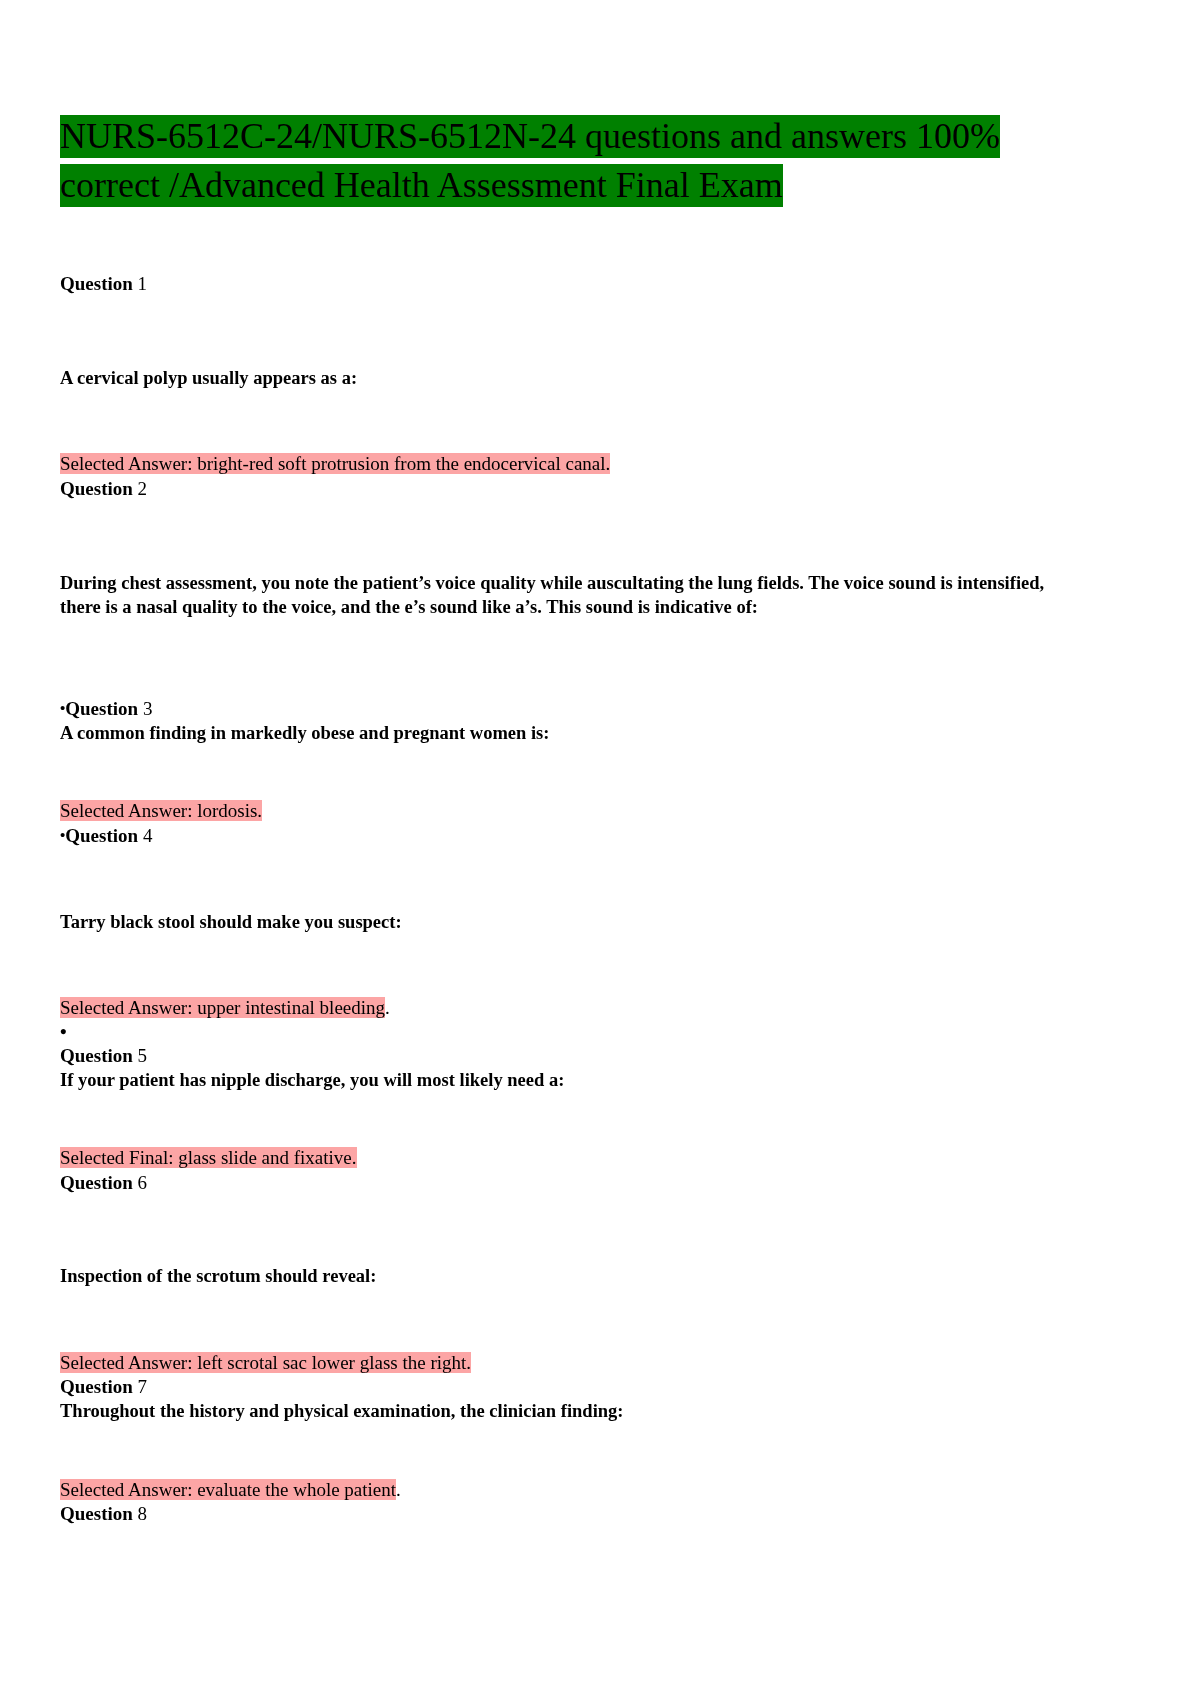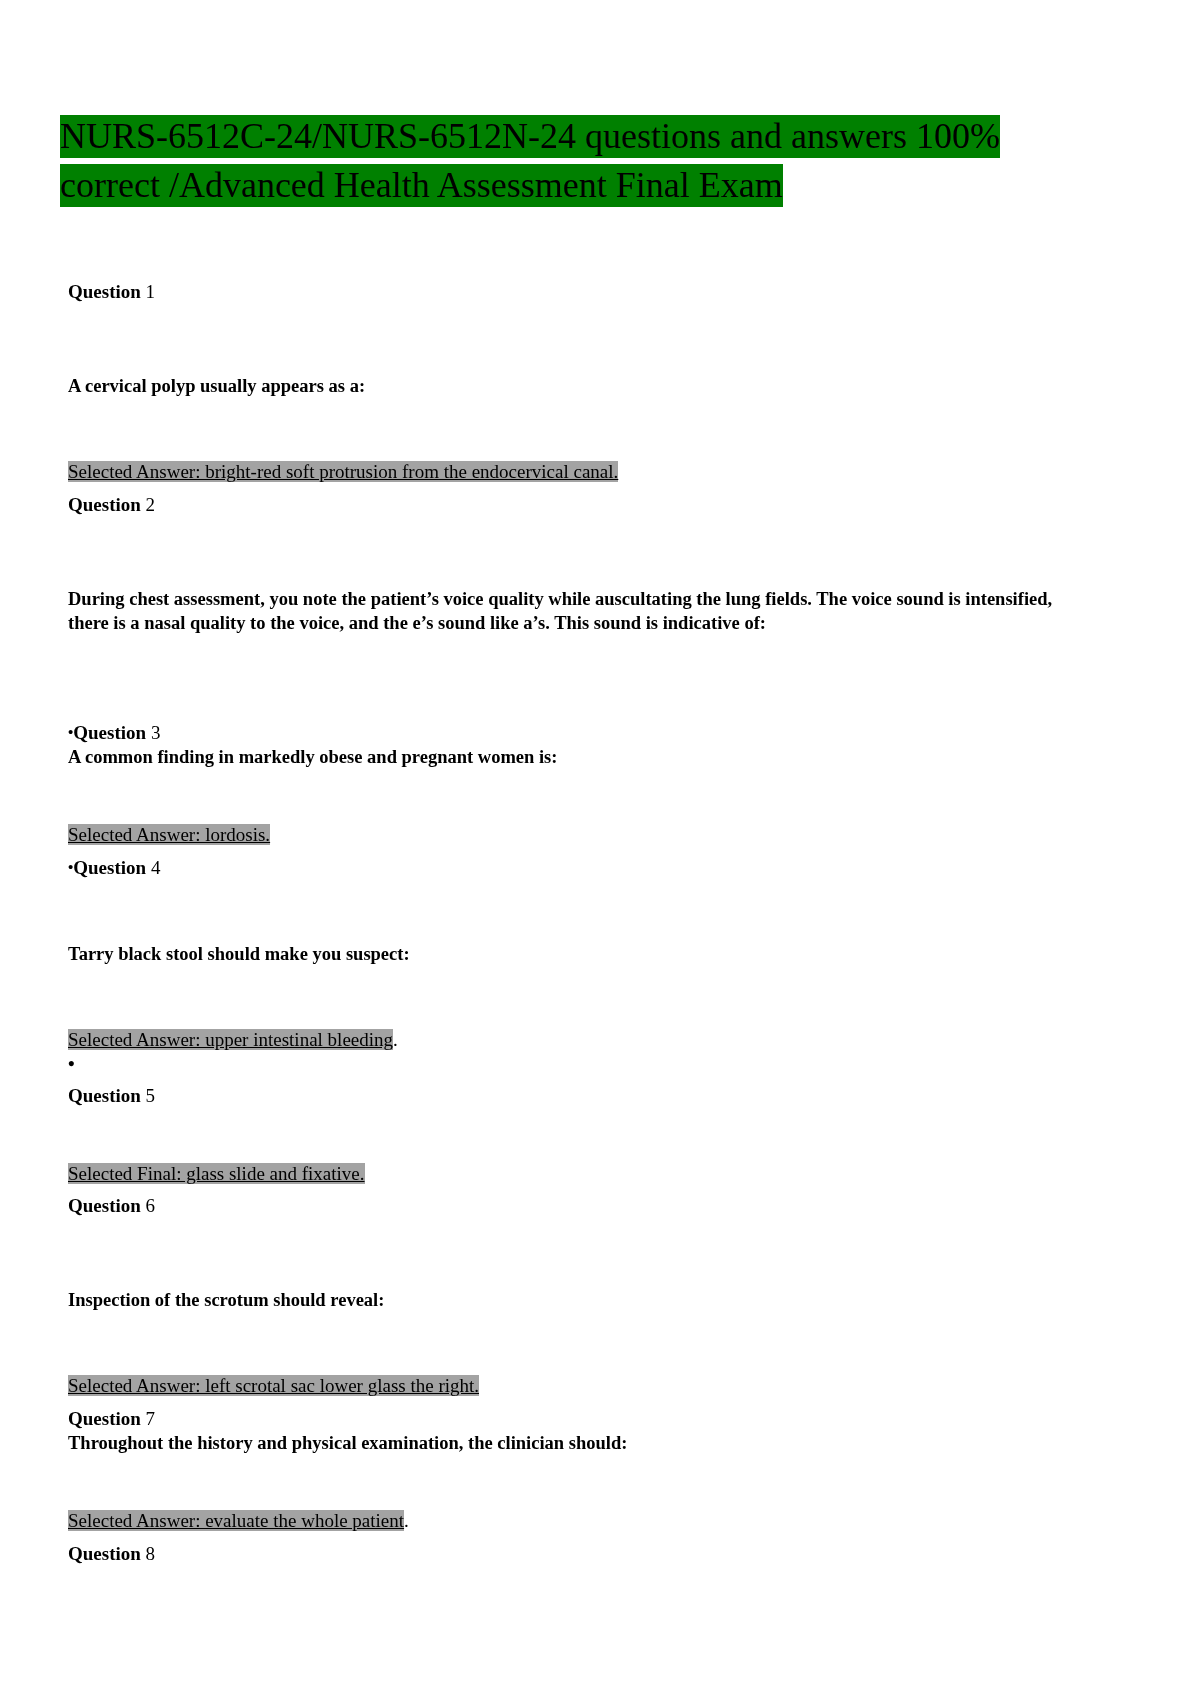--- a/index.html
+++ b/index.html
@@ -38,21 +38,21 @@
   .doc-title .hl-green {
     background-color: #008000;
     color: #000000;
     box-decoration-break: clone;
     -webkit-box-decoration-break: clone;
     padding: 1px 0 2px 0;
   }
 
   
   .q-block {
-    margin: 8px;
+    margin: 0;
     padding: 0;
   }
   .q-head {
     font-size: 19px;
     font-weight: bold;
     line-height: 1.25;
     margin: 0;
     white-space: pre;
   }
   .q-head .q-num {
@@ -69,24 +69,23 @@
     line-height: 1.32;
     margin: 0;
   }
   .ans-line {
     font-size: 19px;
     font-weight: normal;
     line-height: 1.3;
     margin: 0;
   }
   .ans-line .hl-yellow {
-    background-color: #a3a3a3;
+    background-color: #fca5a5;
     color: #000000;
     box-decoration-break: clone;
-    text-decoration: underline;
     -webkit-box-decoration-break: clone;
   }
   .bullet-only {
     font-size: 19px;
     font-weight: bold;
     line-height: 1.2;
     margin: 0;
   }
   .sp-54 { height: 54px; }
   .sp-62 { height: 62px; }
@@ -132,35 +131,36 @@
       <p class="q-head"><span class="bullet">•</span><span>Question</span><span> </span><span class="q-num">4</span></p>
       <div class="sp-62"></div>
       <p class="q-body">Tarry black stool should make you suspect:</p>
       <div class="sp-62"></div>
       <p class="ans-line"><span class="hl-yellow">Selected Answer: upper intestinal bleeding</span><span>.</span></p>
       <p class="bullet-only">•</p>
     </div>
 
     <div class="q-block">
       <p class="q-head"><span>Question</span><span> </span><span class="q-num">5</span></p>
+      <p class="q-body">If your patient has nipple discharge, you will most likely need a:</p>
       <div class="sp-54"></div>
       <p class="ans-line"><span class="hl-yellow">Selected Final: glass slide and fixative.</span><span></span></p>
     </div>
 
     <div class="q-block">
       <p class="q-head"><span>Question</span><span> </span><span class="q-num">6</span></p>
       <div class="sp-70"></div>
       <p class="q-body">Inspection of the scrotum should reveal:</p>
       <div class="sp-62"></div>
       <p class="ans-line"><span class="hl-yellow">Selected Answer: left scrotal sac lower glass the right.</span><span></span></p>
     </div>
 
     <div class="q-block">
       <p class="q-head"><span>Question</span><span> </span><span class="q-num">7</span></p>
-      <p class="q-body">Throughout the history and physical examination, the clinician should:</p>
+      <p class="q-body">Throughout the history and physical examination, the clinician finding:</p>
       <div class="sp-54"></div>
       <p class="ans-line"><span class="hl-yellow">Selected Answer: evaluate the whole patient</span><span>.</span></p>
     </div>
 
     <div class="q-block">
       <p class="q-head"><span>Question</span><span> </span><span class="q-num">8</span></p>
     </div>
 
   </div>
 </div>

